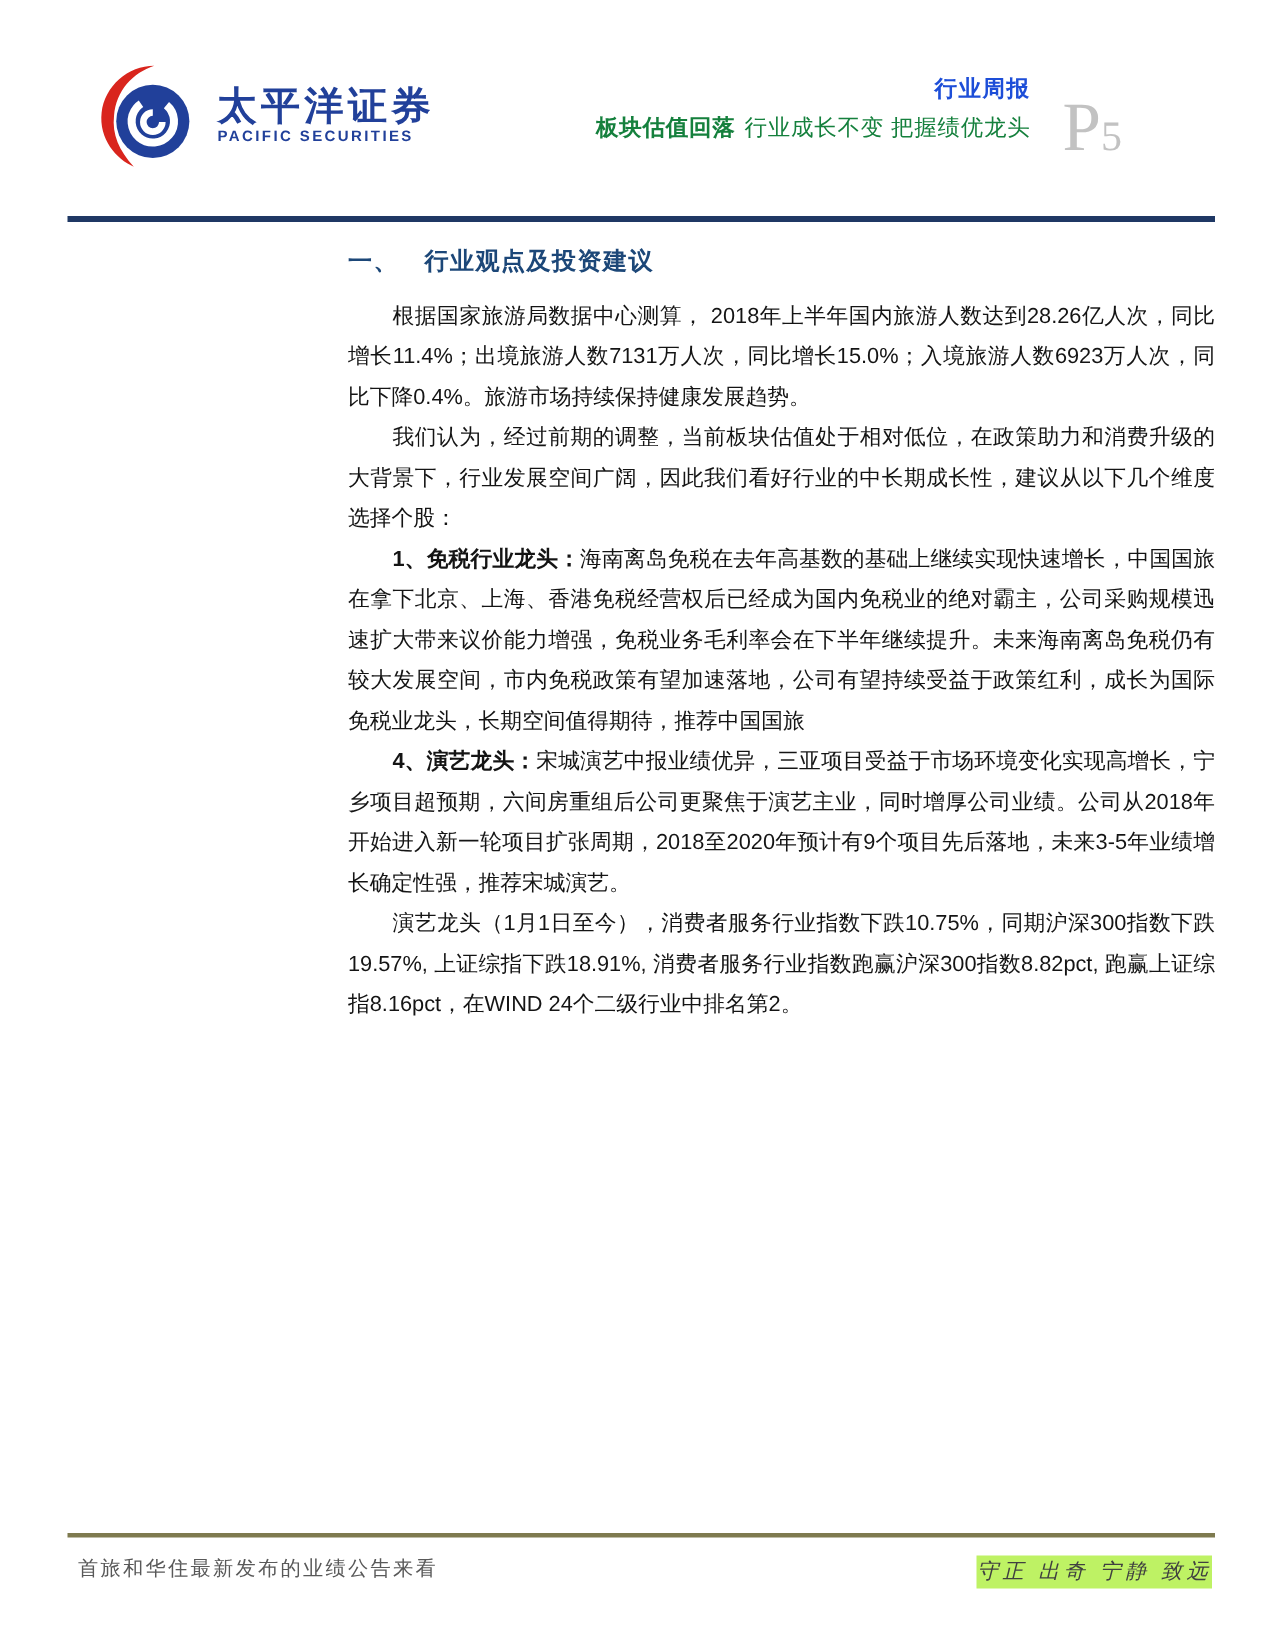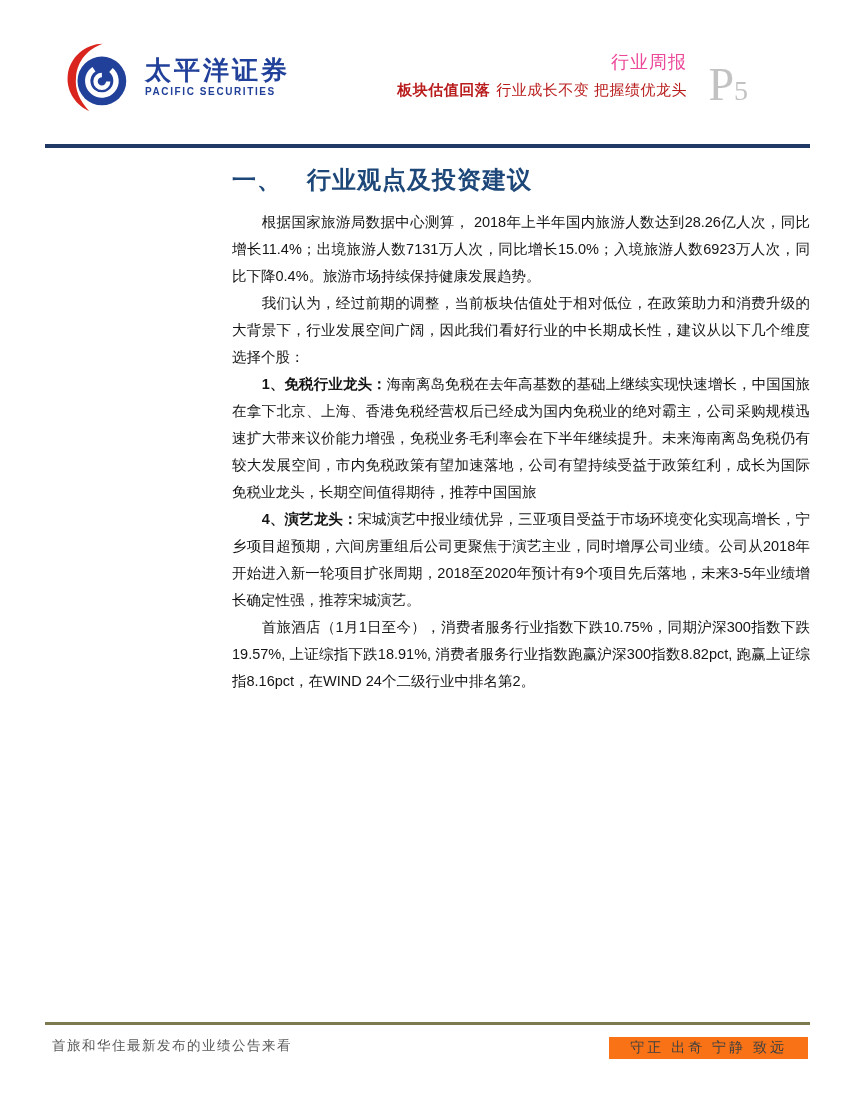--- a/index.html
+++ b/index.html
@@ -8,40 +8,40 @@
     font-family:"Liberation Sans","DejaVu Sans",sans-serif;
     color:#141414;overflow:hidden;
   }
   
   .logo{position:absolute;left:58px;top:38px;display:flex;align-items:center;gap:9px;}
   .logo-mark{width:78px;height:78px;flex:0 0 auto;}
   .logo-text{display:flex;flex-direction:column;line-height:1;}
   .logo-cn{font-size:26px;font-weight:bold;color:#21409A;letter-spacing:3px;}
   .logo-en{font-size:10px;color:#21409A;letter-spacing:1.6px;margin-top:4px;font-weight:bold;}
   .header-right{position:absolute;top:50px;right:163px;text-align:right;}
-  .report-type{color:#ec4899;font-weight:normal;font-size:18px;margin-bottom:7px;letter-spacing:1px;}
-  .report-subtitle{font-size:15px;color:#b91c1c;letter-spacing:0.5px;white-space:nowrap;}
+  .report-type{color:#1d4ed8;font-weight:bold;font-size:15px;margin-bottom:7px;letter-spacing:1px;}
+  .report-subtitle{font-size:15px;color:#15803d;letter-spacing:0.5px;white-space:nowrap;}
   .subtitle-bold{font-weight:bold;margin-right:6px;}
   .page-num{position:absolute;top:62px;right:102px;color:#C2C2C2;
     font-family:"Liberation Serif","DejaVu Serif",serif;line-height:1;}
   .page-letter{font-size:46px;}
   .page-digit{font-size:28px;}
   .header-rule{position:absolute;left:45px;right:40px;top:144px;height:4px;background:#1F3864;}
   
   .main{position:absolute;left:232px;top:164px;width:578px;}
-  .sec-heading{color:#1C4778;font-size:24px;font-weight:bold;margin:0 0 13px 0;letter-spacing:1px;}
+  .sec-heading{color:#1C4778;font-size:16px;font-weight:bold;margin:0 0 13px 0;letter-spacing:1px;}
   .sec-heading.second{margin-top:19px;}
   .main p{font-size:14.5px;line-height:27px;margin:0;text-align:justify;text-indent:2.05em;color:#141414;}
   .lead{font-weight:bold;}
   .tail{font-weight:normal;margin-top:28px;}
   
   .footer-rule{position:absolute;left:45px;right:40px;top:1022px;height:3px;background:#7E7A4F;}
   .footer{position:absolute;top:1037px;left:52px;right:42px;display:flex;justify-content:space-between;align-items:flex-start;}
   .disclaimer{color:#595959;font-size:13.5px;letter-spacing:1.5px;}
-  .motto{color:#404040;font-size:14px;background:#f97316;padding:2px 21px;letter-spacing:3px;white-space:nowrap;}
+  .motto{color:#404040;font-size:14px;background:#bef264;padding:2px 0;letter-spacing:3px;white-space:nowrap;font-style:italic;}
 </style>
 </head>
 <body>
 
 <div class="logo">
   <svg class="logo-mark" viewBox="0 0 80 80">
 
     <path d="M 46 6
              C 28 6 12 20 10 38
              C 8 56 20 70 32 75
@@ -78,21 +78,21 @@
 
   <p>根据国家旅游局数据中心测算， 2018年上半年国内旅游人数达到28.26亿人次，同比增长11.4%；出境旅游人数7131万人次，同比增长15.0%；入境旅游人数6923万人次，同比下降0.4%。旅游市场持续保持健康发展趋势。</p>
   <p>我们认为，经过前期的调整，当前板块估值处于相对低位，在政策助力和消费升级的大背景下，行业发展空间广阔，因此我们看好行业的中长期成长性，建议从以下几个维度选择个股：</p>
 
   <p><span class="lead">1、免税行业龙头：</span><span>海南离岛免税在去年高基数的基础上继续实现快速增长，中国国旅在拿下北京、上海、香港免税经营权后已经成为国内免税业的绝对霸主，公司采购规模迅速扩大带来议价能力增强，免税业务毛利率会在下半年继续提升。未来海南离岛免税仍有较大发展空间，市内免税政策有望加速落地，公司有望持续受益于政策红利，成长为国际免税业龙头，长期空间值得期待，推荐</span><span class="tail">中国国旅</span></p>
 
   <p><span class="lead">4、演艺龙头：</span><span>宋城演艺中报业绩优异，三亚项目受益于市场环境变化实现高增长，宁乡项目超预期，六间房重组后公司更聚焦于演艺主业，同时增厚公司业绩。公司从2018年开始进入新一轮项目扩张周期，2018至2020年预计有9个项目先后落地，未来3-5年业绩增长确定性强，推荐</span><span class="tail">宋城演艺。</span></p>
 
 
 
-  <p>首旅酒店（1月1日至今），消费者服务行业指数下跌10.75%，同期沪深300指数下跌19.57%, 上证综指下跌18.91%, 消费者服务行业指数跑赢沪深300指数8.82pct, 跑赢上证综指8.16pct，在WIND 24个二级行业中排名第2。</p>
+  <p>演艺龙头（1月1日至今），消费者服务行业指数下跌10.75%，同期沪深300指数下跌19.57%, 上证综指下跌18.91%, 消费者服务行业指数跑赢沪深300指数8.82pct, 跑赢上证综指8.16pct，在WIND 24个二级行业中排名第2。</p>
 
 </div>
 
 <div class="footer-rule"></div>
 <div class="footer">
   <span class="disclaimer">首旅和华住最新发布的业绩公告来看</span>
   <span class="motto">守正 出奇 宁静 致远</span>
 </div>
 
 </body></html>

